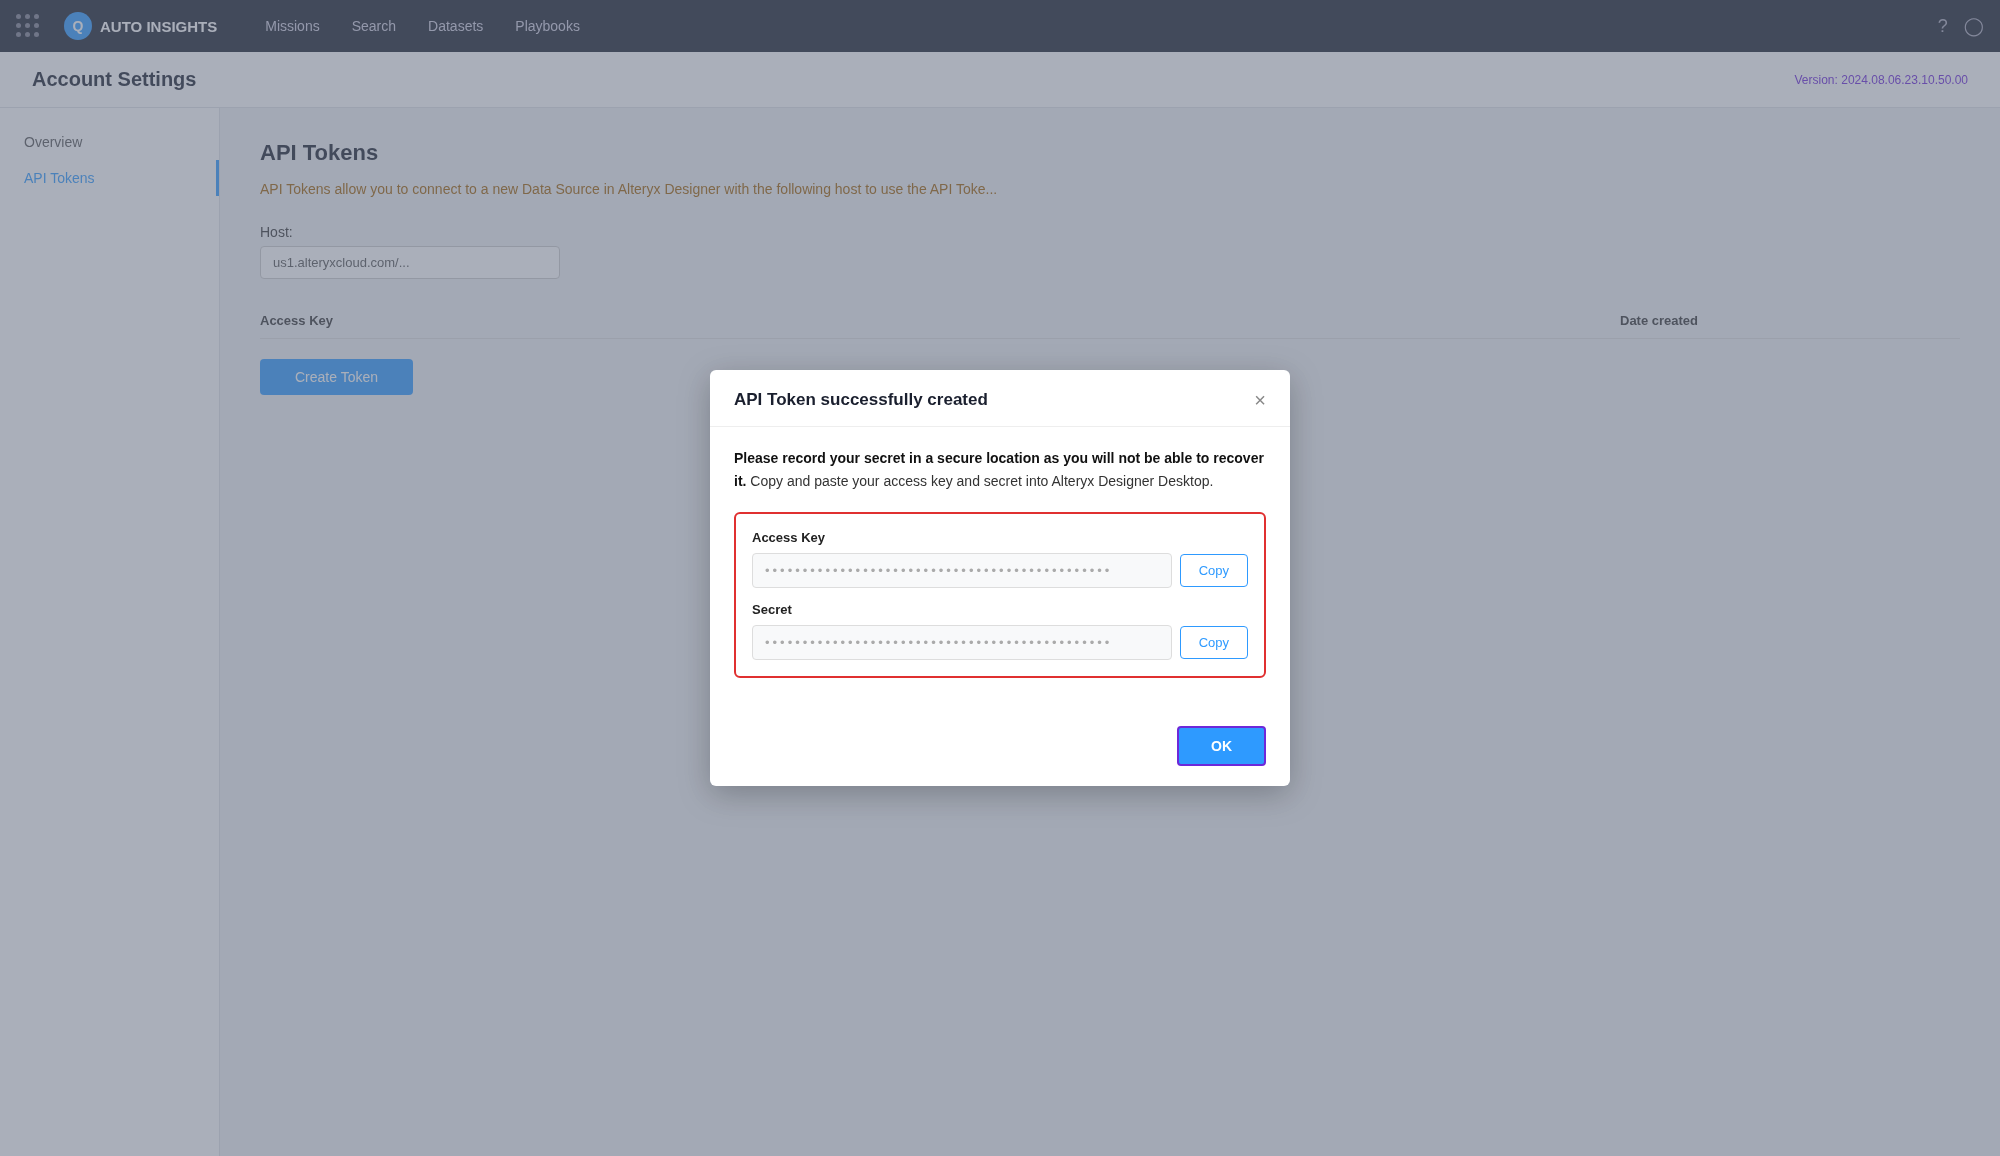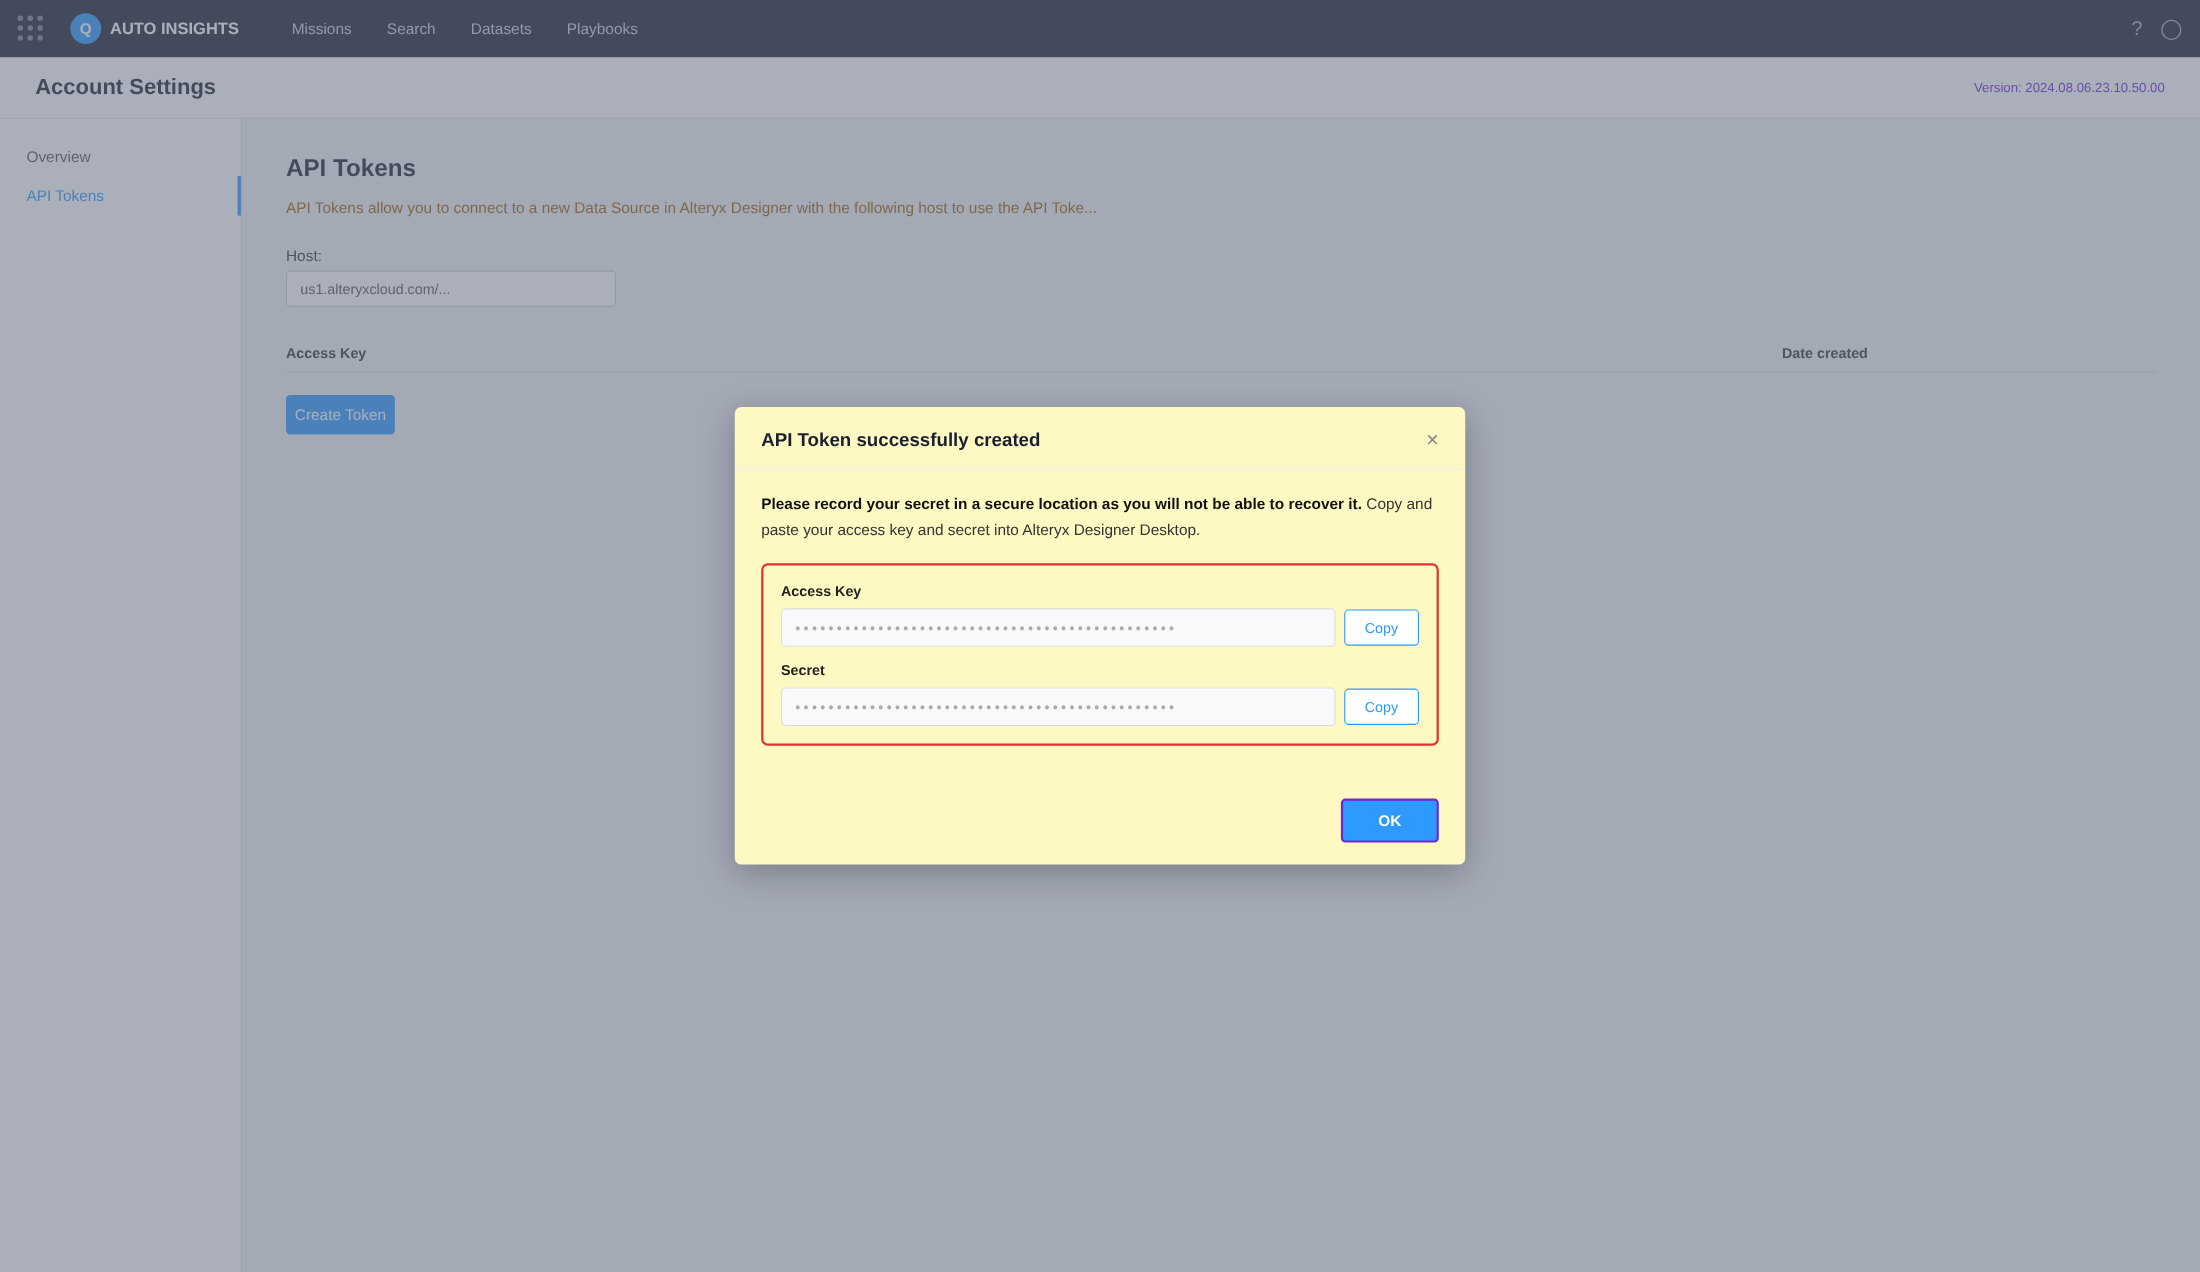--- a/index.html
+++ b/index.html
@@ -80,34 +80,34 @@
       display: grid;
       grid-template-columns: 2fr 2fr 1fr;
       border-bottom: 1px solid #eee;
       padding: 12px 0;
       align-items: center;
     }
     .table-cell { font-size: 13px; color: #444; }
 
     .btn-create {
       background: #2e9aff; color: white; border: none; border-radius: 4px;
-      padding: 10px 8px; font-size: 14px; cursor: pointer; margin-top: 20px;
+      padding: 10px 35px; font-size: 14px; cursor: pointer; margin-top: 20px;
       font-weight: 500;
     }
 
     
     .overlay {
       position: fixed; top: 0; left: 0; right: 0; bottom: 0;
       background: rgba(100,110,130,0.55); z-index: 100;
       display: flex; align-items: center; justify-content: center;
     }
 
     
     .modal {
-      background: #fef9c3; border-radius: 6px; width: 664px;
+      background: #ffffff; border-radius: 6px; width: 580px;
       box-shadow: 0 8px 32px rgba(0,0,0,0.25);
       position: relative;
     }
     .modal-header {
       display: flex; align-items: center; justify-content: space-between;
       padding: 20px 24px 16px;
       border-bottom: 1px solid #eee;
     }
     .modal-title { font-size: 17px; font-weight: 600; color: #1a1f2e; }
     .modal-close { font-size: 20px; color: #888; cursor: pointer; background: none; border: none; line-height: 1; }

